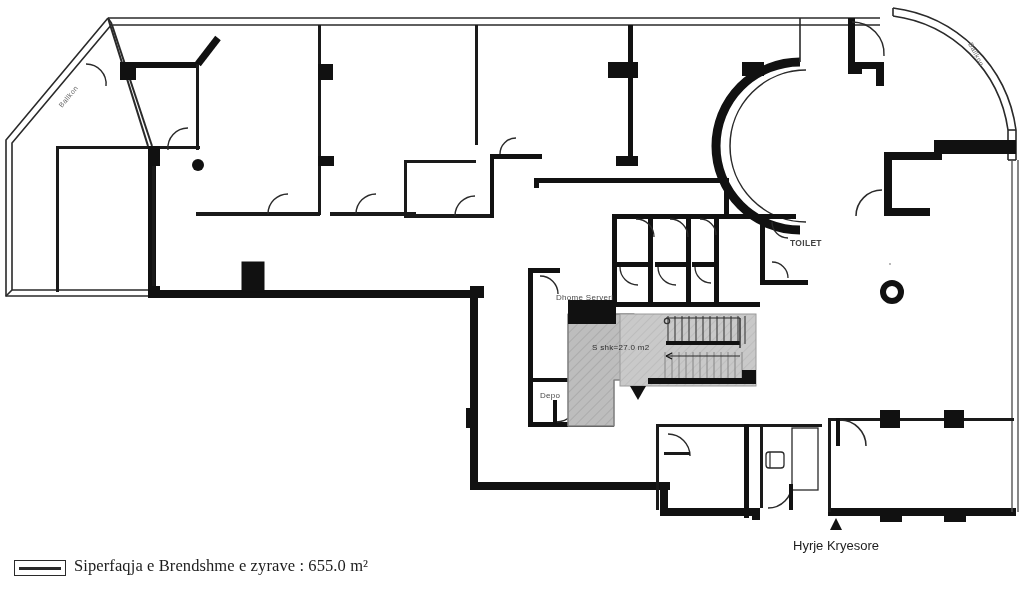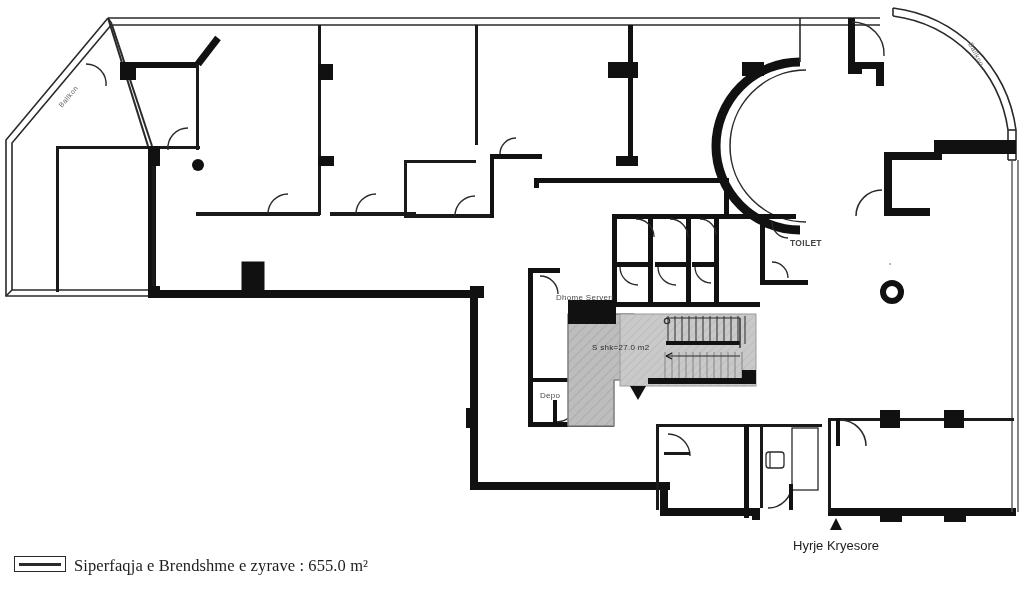--- a/index.html
+++ b/index.html
@@ -7,21 +7,21 @@
   body{
     width:1024px;height:608px;
     font-family:"Liberation Sans", sans-serif;
     overflow:hidden;position:relative;
   }
   #plan-root{position:absolute;inset:0;width:1024px;height:608px;background:#fff;}
   svg#floorplan{display:block;width:1024px;height:608px;}
 
   .legend-row{
     position:absolute;left:14px;top:556px;
-    display:flex;align-items:flex-start;gap:8px;
+    display:flex;align-items:flex-end;gap:8px;
   }
   .legend-swatch{
     width:52px;height:16px;box-sizing:border-box;
     border:1.5px solid #2a2a2a;background:#fff;
     display:flex;align-items:center;justify-content:center;
   }
   .legend-swatch .inner{width:42px;height:3px;background:#2a2a2a;}
   .legend-text{
     font-family:"Liberation Serif", serif;
     font-size:16.5px;color:#1c1c1c;white-space:nowrap;letter-spacing:.1px;

